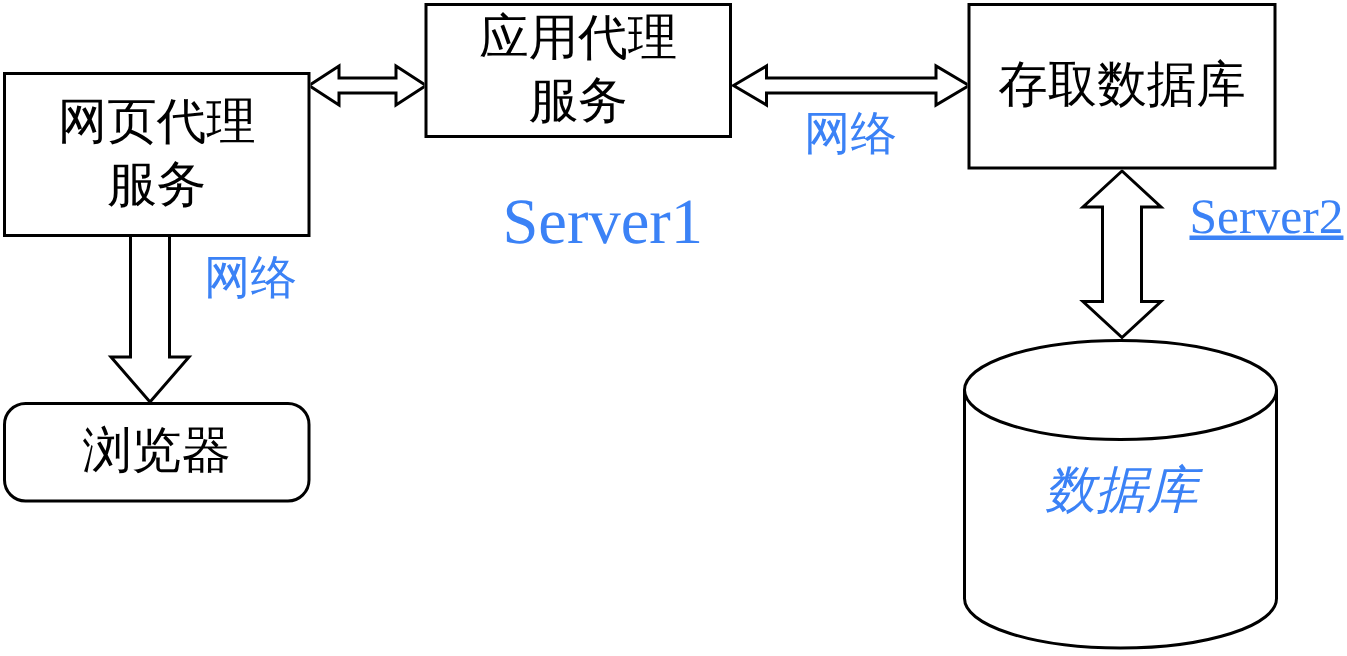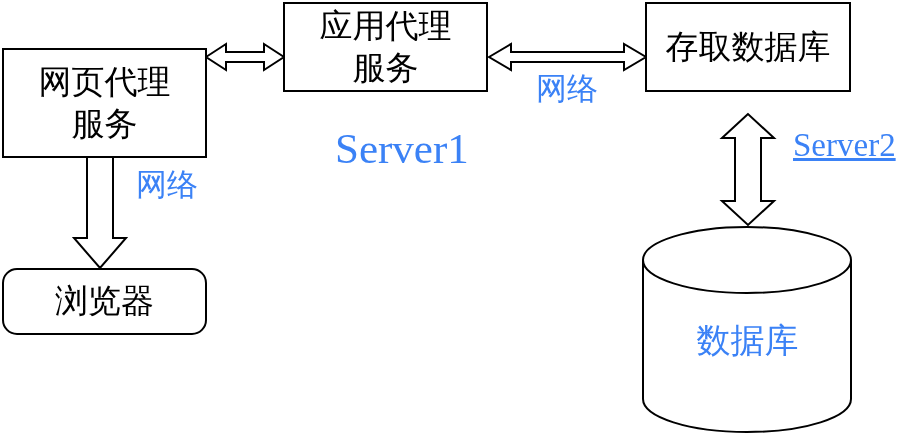--- a/index.html
+++ b/index.html
@@ -27,40 +27,40 @@
     text-align: center;
     color: #000000;
   }
   .node .line {
     font-size: 33px;
     line-height: 1.28;
     white-space: nowrap;
   }
   .box-web-proxy   { left: 2px;   top: 2px;   width: 205px; height: 110px; margin-top: 46px; }
   .box-app-proxy   { left: 283px; top: 2px;   width: 205px; height: 90px; }
-  .box-db-ws       { left: 645px; top: 2px;   width: 206px; height: 90px; }
+  .box-db-ws       { left: 645px; top: 2px;   width: 206px; height: 111px; }
   .box-browser     { left: 2px;   top: 268px; width: 205px; height: 67px; border-radius: 15px; }
 
   .svg-layer {
     position: absolute;
     left: 0; top: 0;
     width: 898px; height: 437px;
   }
   .caption {
     position: absolute;
     color: #3b82f6;
     white-space: nowrap;
   }
   .caption-server1 { left: 335px; top: 124px; font-size: 43px; }
   .caption-server2 { left: 793px; top: 127px; font-size: 33px; text-decoration: underline; }
   .caption-net-left  { left: 136px; top: 164px; font-size: 31px; }
   .caption-net-right { left: 536px; top: 68px;  font-size: 31px; }
   .caption-database {
-    left: 645px; top: 318px; width: 205px;
-    text-align: center; font-size: 34px;
+    left: 645px; top: 304px; width: 205px;
+    text-align: center; font-size: 34px; font-style: italic;
   }
 </style>
 </head>
 <body>
 
 <div class="canvas">
 
   <svg class="svg-layer" width="898" height="437" viewBox="0 0 898 437" fill="none" xmlns="http://www.w3.org/2000/svg">
 
     <path d="M643,260 L643,399 A104,33 0 0 0 851,399 L851,260" fill="#ffffff" stroke="#000000" stroke-width="2"></path>

